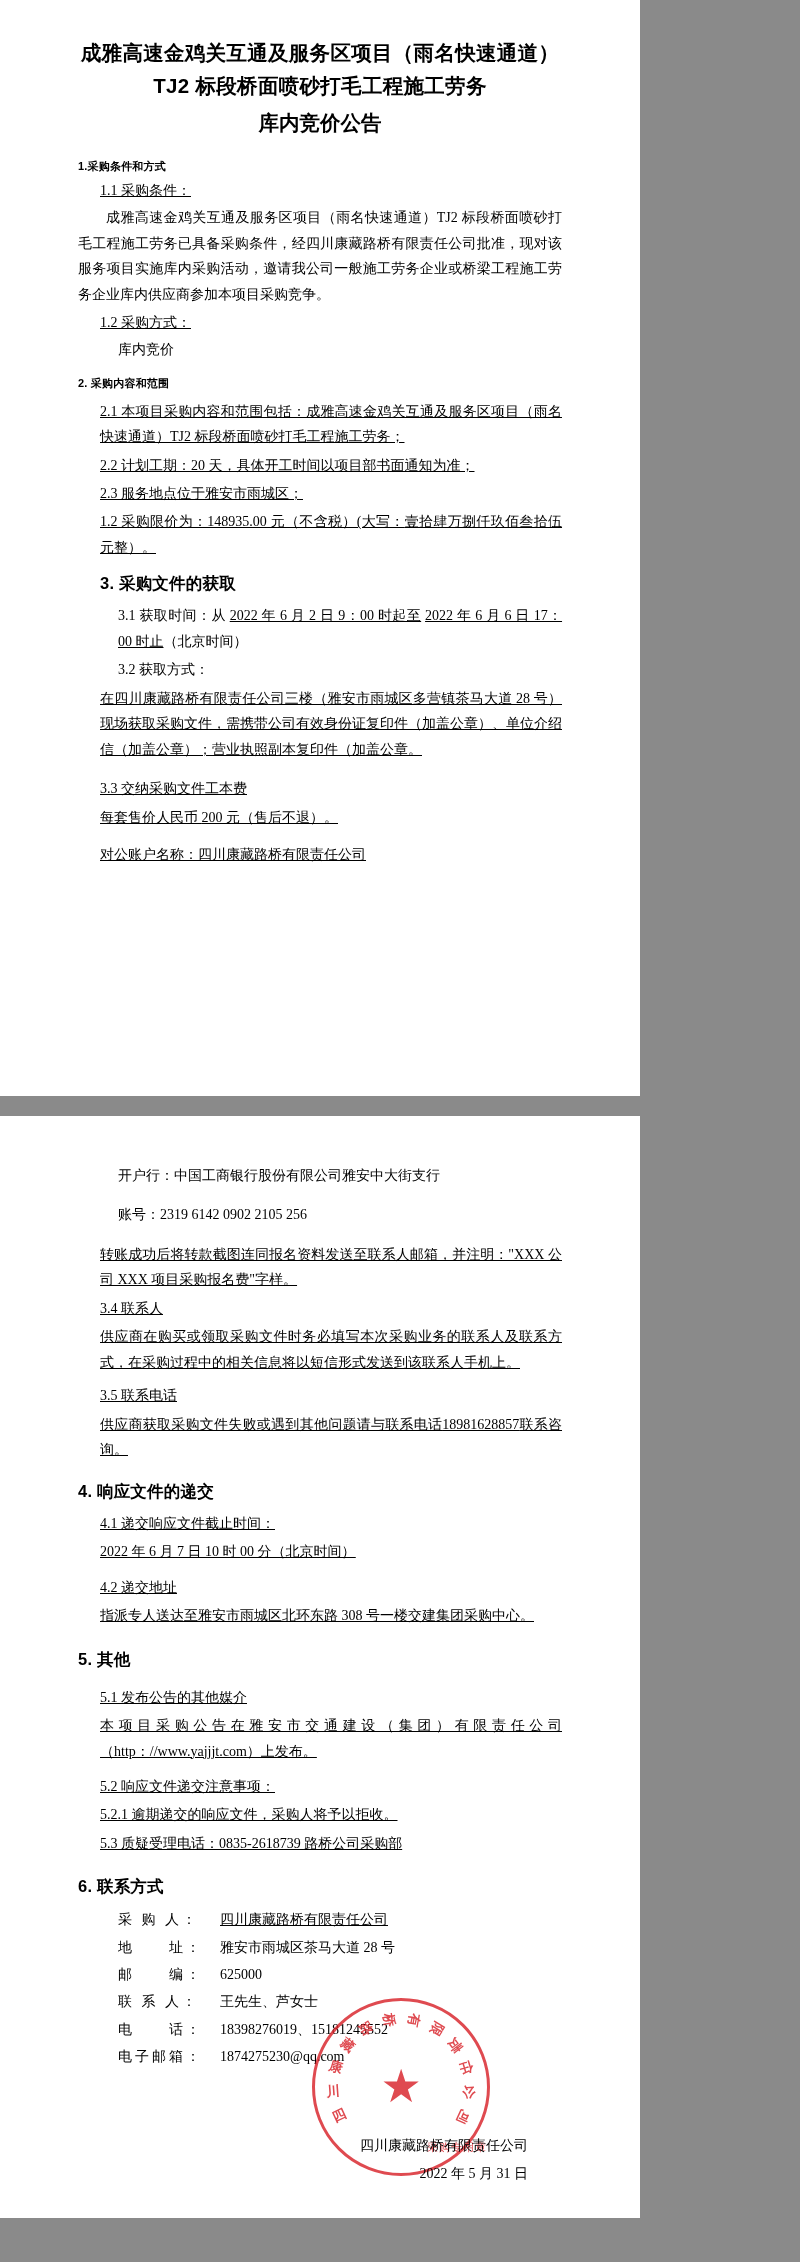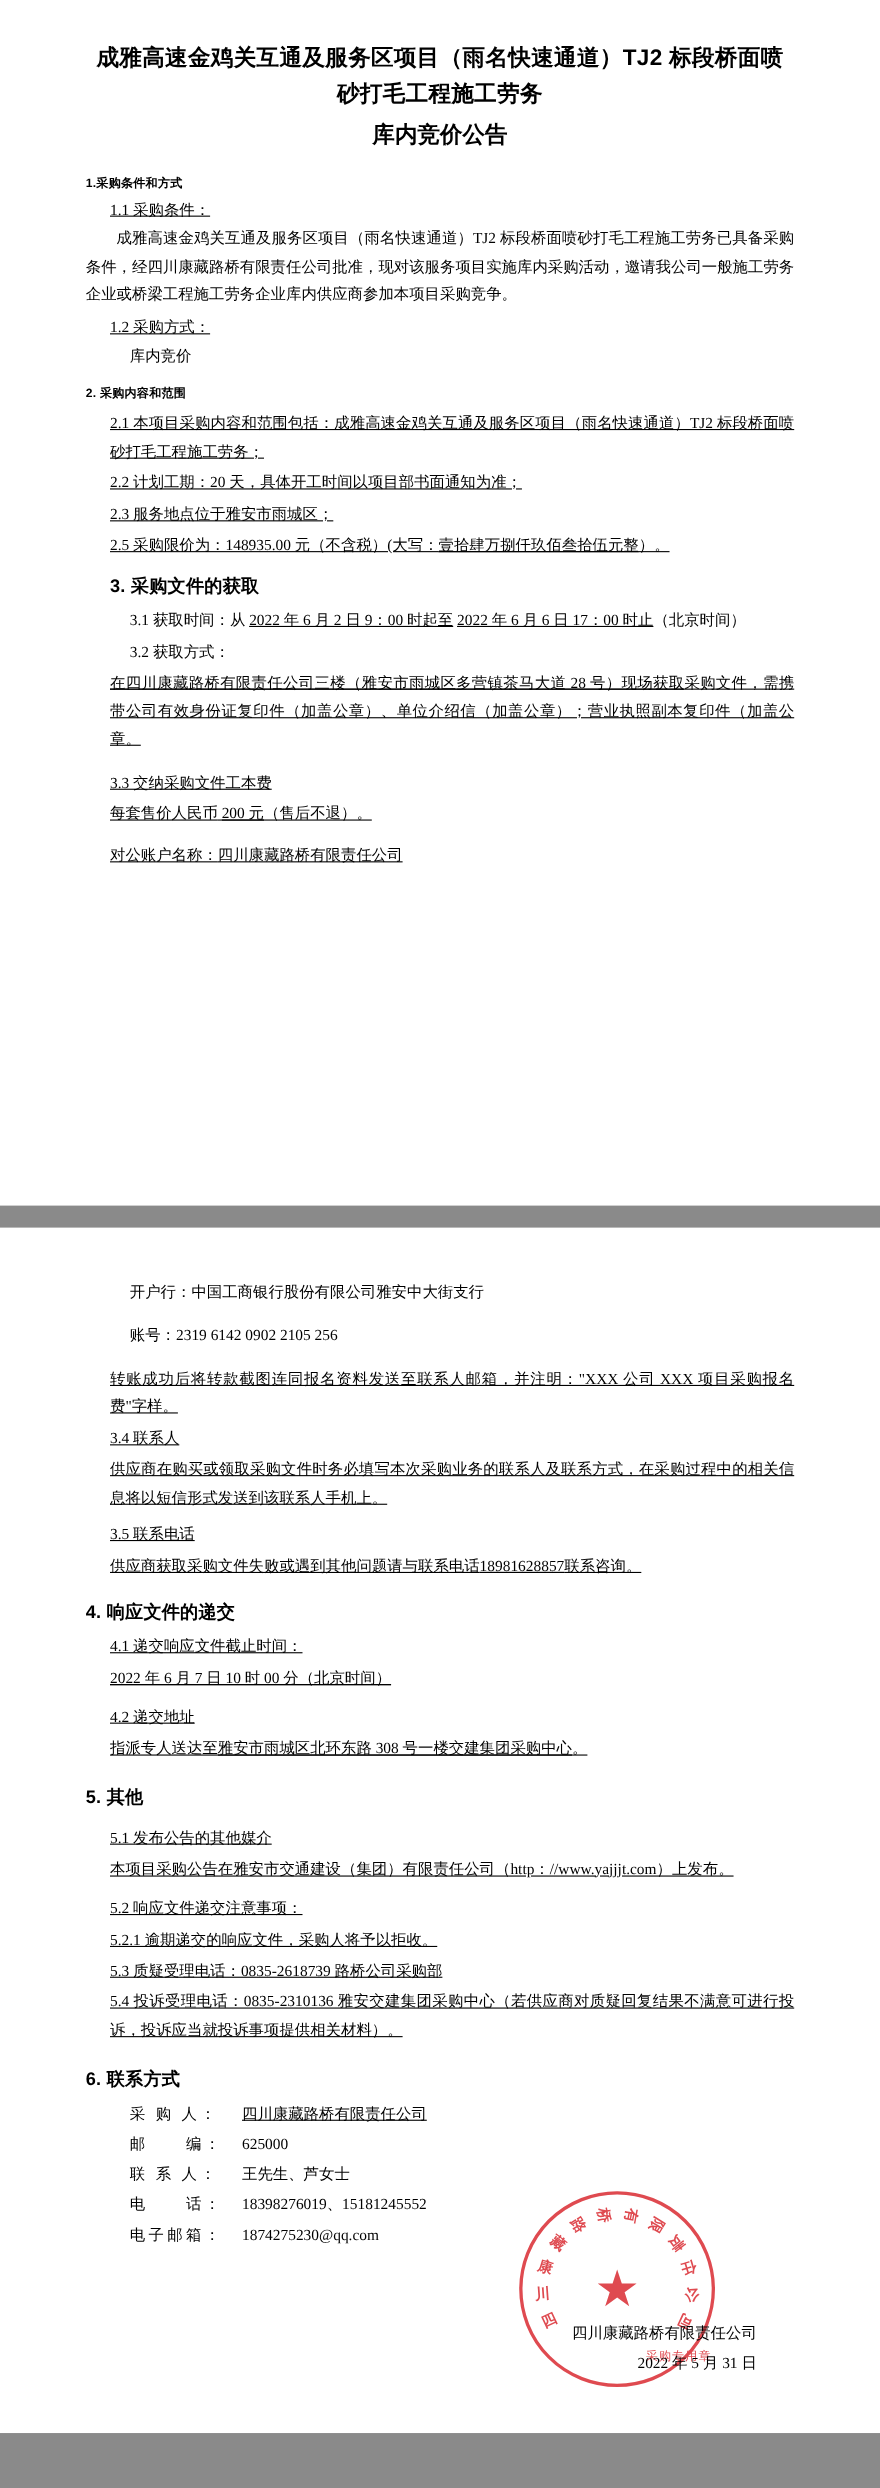--- a/index.html
+++ b/index.html
@@ -5,21 +5,21 @@
   html, body {
     margin: 0;
     padding: 0;
     background: #8a8a8a;
   }
   body {
     width: 800px;
     font-family: "Liberation Serif", "DejaVu Serif", serif;
   }
   .page {
-    width: 800px;
+    width: 640px;
     background: #ffffff;
     box-sizing: border-box;
     position: relative;
   }
   .page1 {
     padding: 36px 78px 40px 78px;
     min-height: 1096px;
   }
   .gap {
     height: 20px;
@@ -167,21 +167,21 @@
 
   <div class="h2 ind1">1.2 采购方式：</div>
   <div class="p ind2">库内竞价</div>
 
   <div class="h1">2. 采购内容和范围</div>
 
   <div class="p ind1">2.1 本项目采购内容和范围包括：成雅高速金鸡关互通及服务区项目（雨名快速通道）TJ2 标段桥面喷砂打毛工程施工劳务；</div>
   <div class="p ind1">2.2 计划工期：20 天，具体开工时间以项目部书面通知为准；</div>
   <div class="p ind1">2.3 服务地点位于雅安市雨城区；</div>
   <div class="p ind1">
-    <span>2.5 采购限价为：148935.00 元（不含税）(大写：</span><span class="u">壹拾肆万捌仟玖佰叁拾伍元整</span><span>）。</span>
+    <span>1.2 采购限价为：148935.00 元（不含税）(大写：</span><span class="u">壹拾肆万捌仟玖佰叁拾伍元整</span><span>）。</span>
   </div>
 
   <div class="h1 big center-ind">3. 采购文件的获取</div>
 
   <div class="p ind2">
     <span>3.1 获取时间：从</span>
     <span class="u">2022 年 6 月 2 日 9：00 时起至</span>
     <span class="u">2022 年 6 月 6 日 17：00 时止</span><span>（北京时间）</span>
   </div>
 
@@ -236,29 +236,32 @@
   </div>
 
   <div class="h1 big" style="margin-top:20px">5. 其他</div>
 
   <div class="p ind1" style="margin-top:14px">5.1 发布公告的其他媒介</div>
   <div class="p ind1">本项目采购公告在雅安市交通建设（集团）有限责任公司（http：//www.yajjjt.com）上发布。</div>
 
   <div class="p ind1" style="margin-top:10px">5.2 响应文件递交注意事项：</div>
   <div class="p ind1">5.2.1 逾期递交的响应文件，采购人将予以拒收。</div>
   <div class="p ind1">5.3 质疑受理电话：0835-2618739 路桥公司采购部</div>
-  <div class="p ind1">5.4 投诉受理电话：0835-2310136 雅安交建集团采购中心（若供应商对质疑回复结果不满意可进行投诉，投诉应当就投诉事项提供相关材料）。</div>
 
   <div class="h1 big" style="margin-top:20px">6. 联系方式</div>
 
   <table class="contact-table">
     <tbody>
       <tr>
         <td class="lbl">采 购 人：</td>
         <td class="val u">四川康藏路桥有限责任公司</td>
+      </tr>
+      <tr>
+        <td class="lbl">地　　址：</td>
+        <td class="val">雅安市雨城区茶马大道 28 号</td>
       </tr>
       <tr>
         <td class="lbl">邮　　编：</td>
         <td class="val">625000</td>
       </tr>
       <tr>
         <td class="lbl">联 系 人：</td>
         <td class="val">王先生、芦女士</td>
       </tr>
       <tr>

